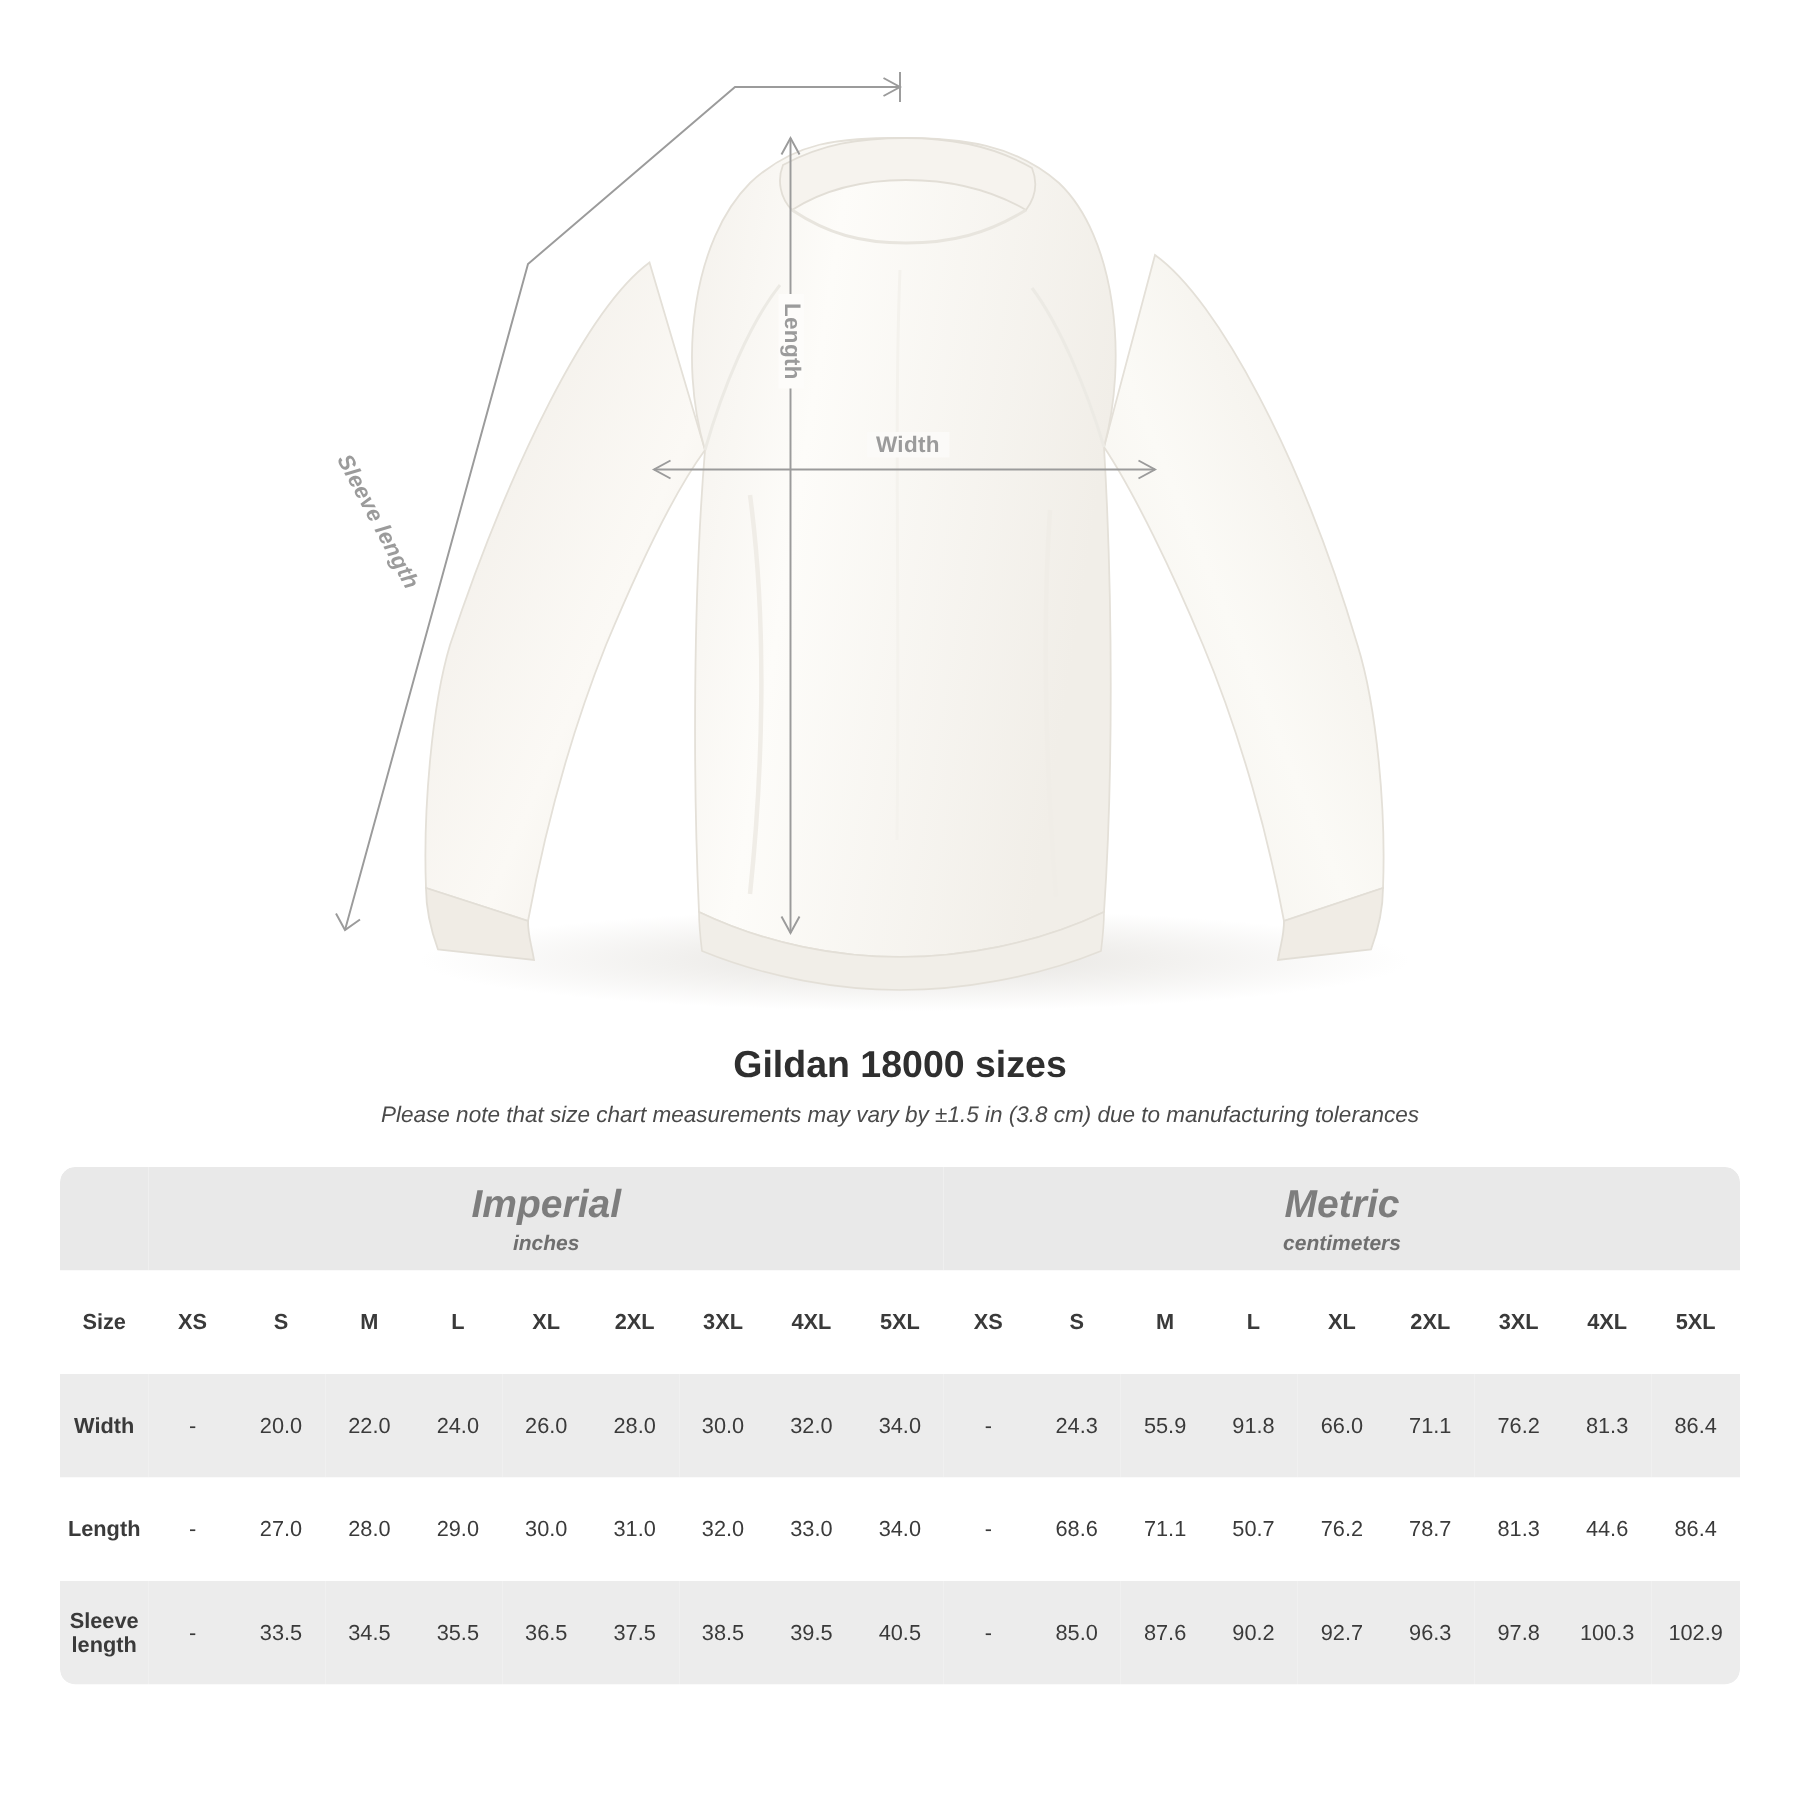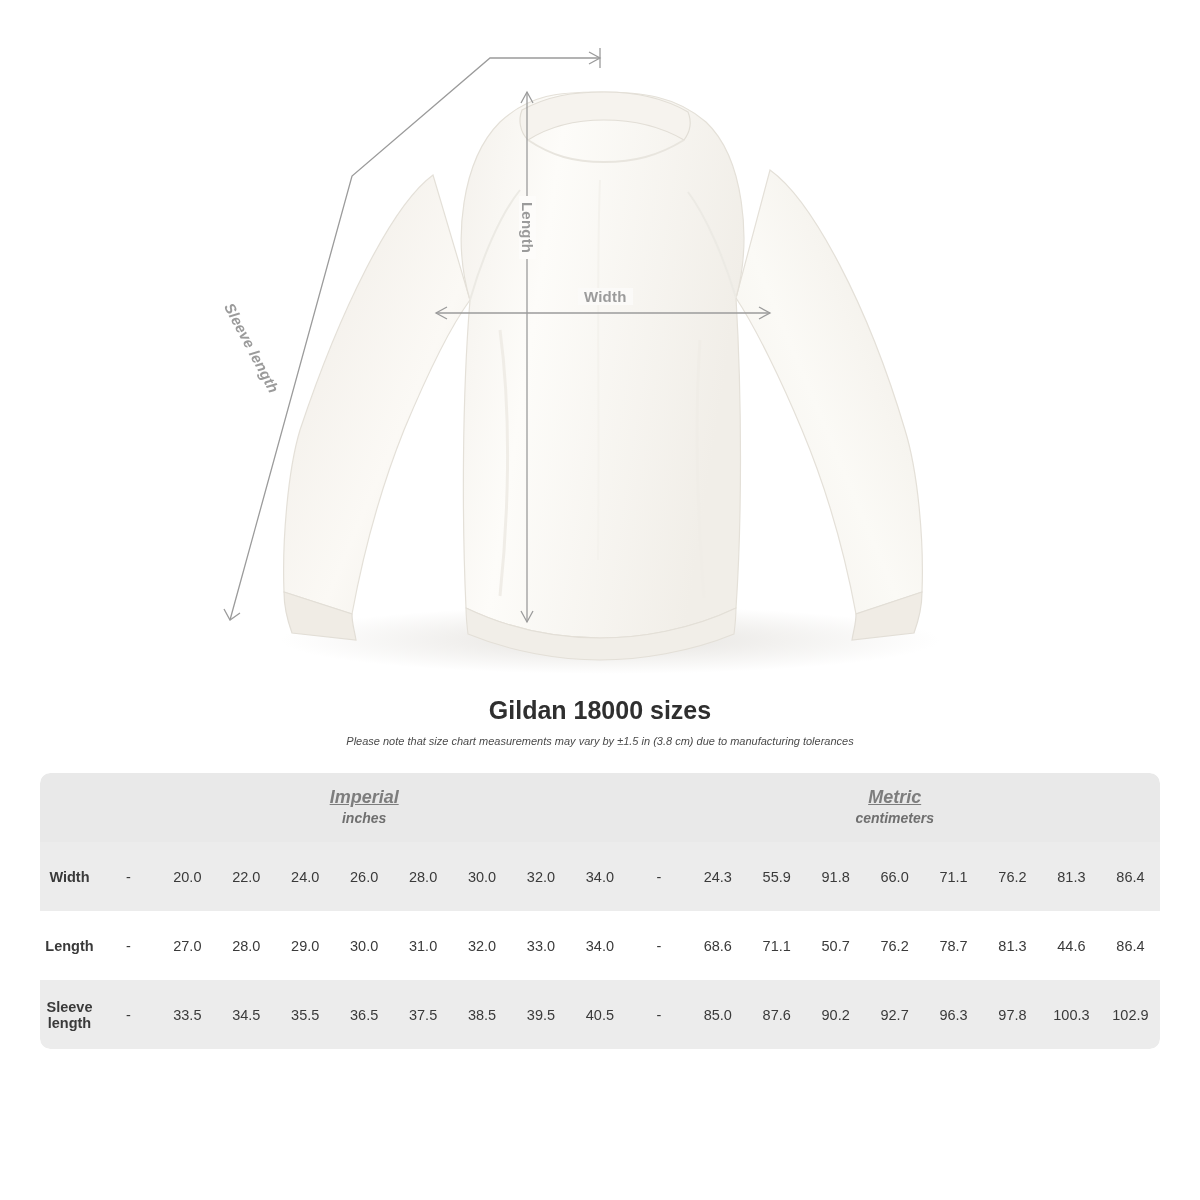--- a/index.html
+++ b/index.html
@@ -66,21 +66,21 @@
     text-align: center;
     margin-top: 6px;
   }
   .chart-title {
     font-size: 25px;
     font-weight: bold;
     color: #2f2f2f;
     margin: 0 0 10px 0;
   }
   .chart-note {
-    font-size: 11px;
+    font-size: 15px;
     font-style: italic;
     color: #4a4a4a;
     margin: 0;
   }
 
   
   .table-wrap {
     margin: 26px 40px 0 40px;
     border-radius: 10px;
     overflow: hidden;
@@ -97,26 +97,25 @@
     color: #3a3a3a;
     border: 0;
     padding: 0;
     height: 69px;
   }
   .unit-row td {
     background: #e9e9e9;
     height: 92px;
   }
   .unit-title {
-    font-size: 18px;
+    font-size: 26px;
     font-style: italic;
     font-weight: bold;
     color: #7d7d7d;
     line-height: 1.25;
-    text-decoration: underline;
   }
   .unit-sub {
     font-size: 14px;
     font-style: italic;
     color: #6f6f6f;
     line-height: 1.5;
     font-weight: bold;
   }
   .head-row td {
     background: #ffffff;
@@ -235,20 +234,41 @@
         <td colspan="9">
           <div class="unit-title">Imperial</div>
           <div class="unit-sub">inches</div>
         </td>
         <td colspan="9" class="corner-tr">
           <div class="unit-title">Metric</div>
           <div class="unit-sub">centimeters</div>
         </td>
       </tr>
 
+      <tr class="head-row">
+        <td>Size</td>
+        <td>XS</td>
+        <td>S</td>
+        <td>M</td>
+        <td>L</td>
+        <td>XL</td>
+        <td>2XL</td>
+        <td>3XL</td>
+        <td>4XL</td>
+        <td>5XL</td>
+        <td>XS</td>
+        <td>S</td>
+        <td>M</td>
+        <td>L</td>
+        <td>XL</td>
+        <td>2XL</td>
+        <td>3XL</td>
+        <td>4XL</td>
+        <td>5XL</td>
+      </tr>
 
       <tr class="row-shade">
         <td class="rowlabel">Width</td>
         <td>-</td>
         <td>20.0</td>
         <td>22.0</td>
         <td>24.0</td>
         <td>26.0</td>
         <td>28.0</td>
         <td>30.0</td>

